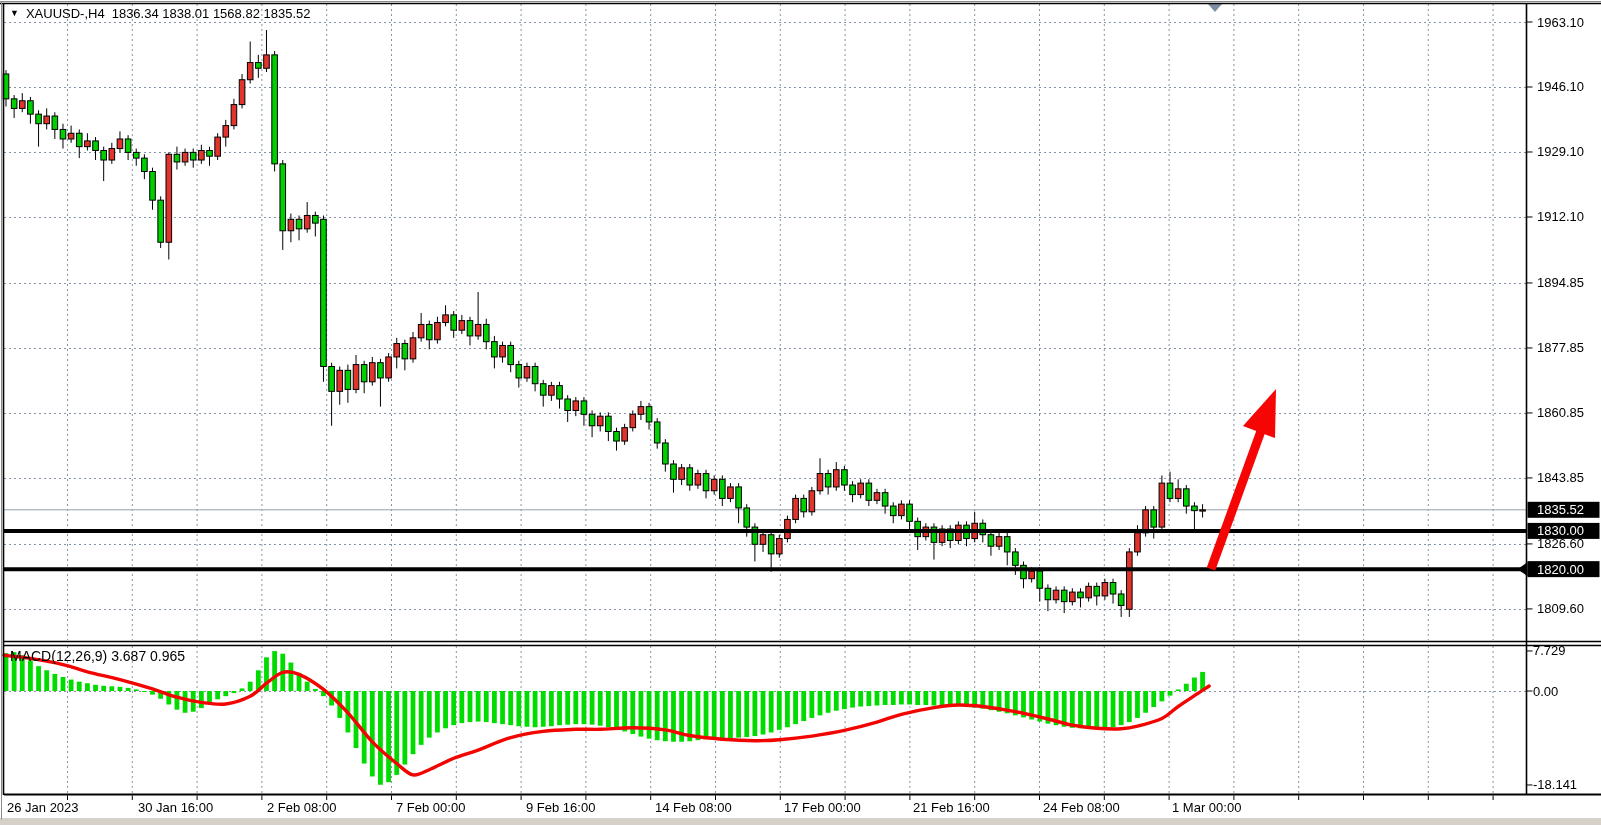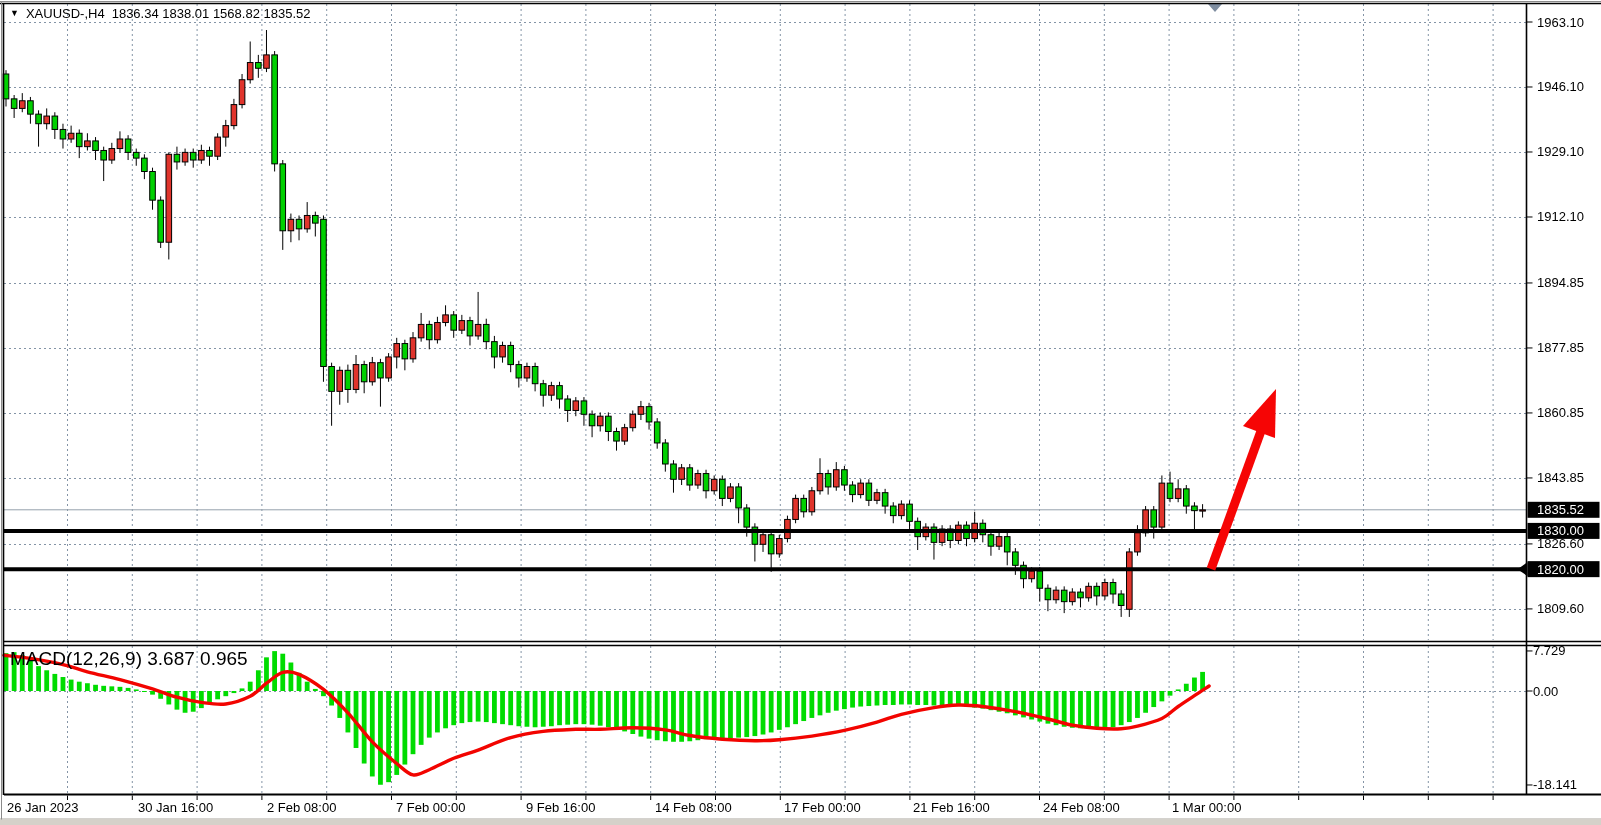--- a/index.html
+++ b/index.html
@@ -1,21 +1,21 @@
 <!DOCTYPE html>
 <html><head>
 <meta charset="utf-8">
 <style>
   html,body{margin:0;padding:0;background:#fff;}
   #app{position:relative;width:1601px;height:825px;overflow:hidden;background:#fca5a5;
        font-family:"Liberation Sans",sans-serif;}
   #chart-svg{position:absolute;left:0;top:0;}
   .hdr{position:absolute;left:10px;top:6px;font-size:13px;color:#000;display:flex;align-items:center;gap:7px;white-space:pre;}
   .hdr .tri{font-size:9px;line-height:1;}
-  .macd-lbl{position:absolute;left:10px;top:648px;font-size:19px;color:#000;}
+  .macd-lbl{position:absolute;left:10px;top:648px;font-size:14px;color:#000;}
 </style>
 </head>
 <body>
 
 <div id="app">
   <svg id="chart-svg" width="1601" height="825">
       <rect x="0" y="0" width="1601" height="825" fill="#ffffff"></rect>
       <line x1="0" y1="819" x2="1601" y2="819" stroke="#a8a49c" stroke-width="1"></line>
       <rect x="0" y="819.5" width="1601" height="5.5" fill="#d5d1c9"></rect>
       <g stroke="#8494a6" stroke-width="1" stroke-dasharray="2 3">

